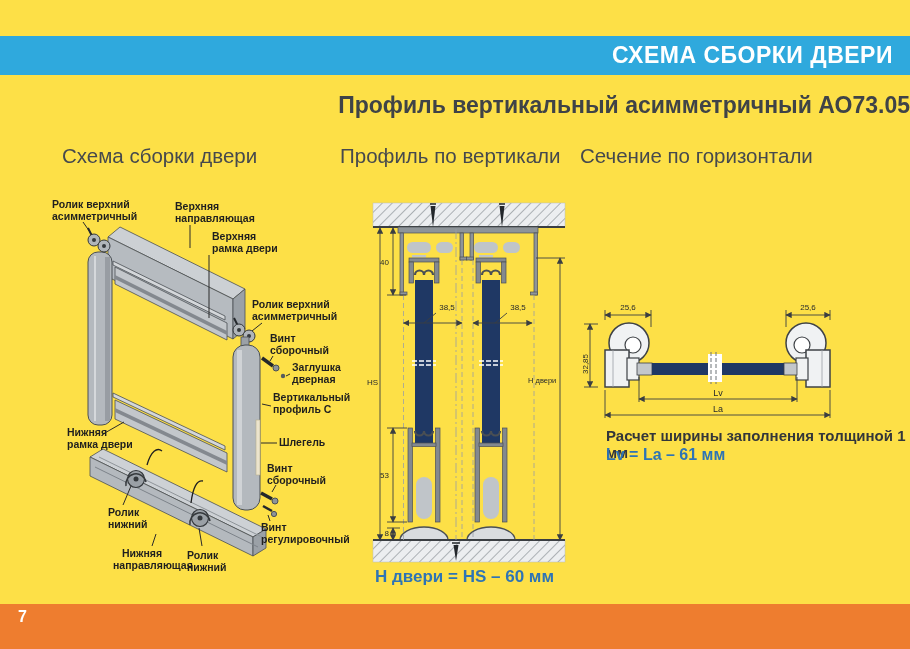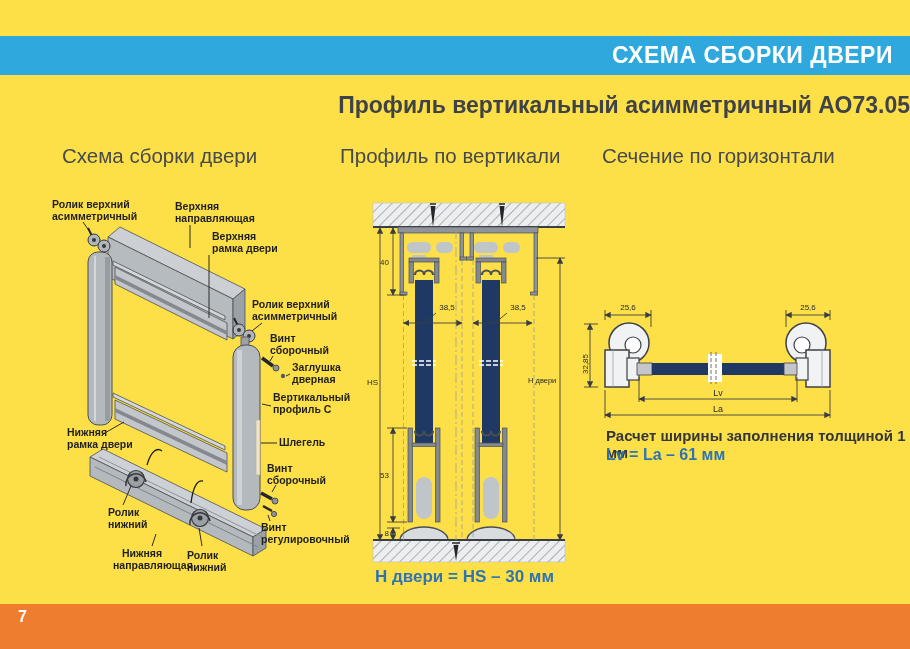--- a/index.html
+++ b/index.html
@@ -6,21 +6,21 @@
   .page{position:relative;width:910px;height:649px;background:#fde047;overflow:hidden;
         font-family:"Liberation Sans",sans-serif;}
   .banner{position:absolute;left:0;top:36px;width:910px;height:39px;background:#2FA9DD;
           display:flex;align-items:center;justify-content:flex-end;padding-right:17px;box-sizing:border-box;}
   .banner span{color:#ffffff;font-size:23px;font-weight:700;letter-spacing:0.5px;}
   .title{position:absolute;left:0;top:92px;width:910px;text-align:right;
          color:#3F4347;font-size:23px;font-weight:700;}
   .heading{position:absolute;top:144px;color:#46494D;font-size:20.5px;font-weight:400;}
   .h-assembly{left:62px;}
   .h-vert{left:340px;}
-  .h-horiz{left:602px;}
+  .h-horiz{left:580px;}
   .svg-assembly{position:absolute;left:25px;top:185px;}
   .svg-vert{position:absolute;left:360px;top:195px;}
   .svg-horiz{position:absolute;left:580px;top:290px;}
   .v-formula{position:absolute;left:375px;top:567px;color:#2E74B5;font-size:17px;font-weight:600;}
   .h-note{position:absolute;left:606px;top:427px;color:#33363A;font-size:15px;font-weight:600;}
   .h-formula{position:absolute;left:606px;top:446px;color:#2E74B5;font-size:16px;font-weight:600;}
   .footer{position:absolute;left:0;top:604px;width:910px;height:45px;background:#EE7D2F;}
   .footer span{position:absolute;left:18px;top:4px;color:#ffffff;font-size:16px;font-weight:700;}
   svg text{font-family:"Liberation Sans",sans-serif;}
   text.lbl{font-size:10.5px;font-weight:700;fill:#1F1F1F;}
@@ -296,21 +296,21 @@
 
     <text class="dim" x="29" y="70" text-anchor="end">40</text>
     <text class="dim" x="7" y="190">HS</text>
     <text class="dim" x="87" y="115" text-anchor="middle">38,5</text>
     <text class="dim" x="158" y="115" text-anchor="middle">38,5</text>
     <text class="dim-s" x="168" y="188">Н двери</text>
     <text class="dim" x="29" y="283" text-anchor="end">53</text>
     <text class="dim" x="29" y="341" text-anchor="end">8</text>
   </svg>
 
-  <div class="v-formula">Н двери = HS – 30 мм</div>
+  <div class="v-formula">Н двери = HS – 60 мм</div>
 
   <svg class="svg-horiz" width="310" height="135" viewBox="0 0 310 135">
     <defs>
       <marker id="arr3" viewBox="0 0 10 10" refX="9" refY="5" markerWidth="7" markerHeight="7" orient="auto-start-reverse">
         <path d="M0,0 L10,5 L0,10 z" fill="#3A3E42"></path>
       </marker>
     </defs>
 
     <g>
       <circle cx="49" cy="53" r="20" fill="#F0F2F3" stroke="#3E4246" stroke-width="1.5"></circle>

